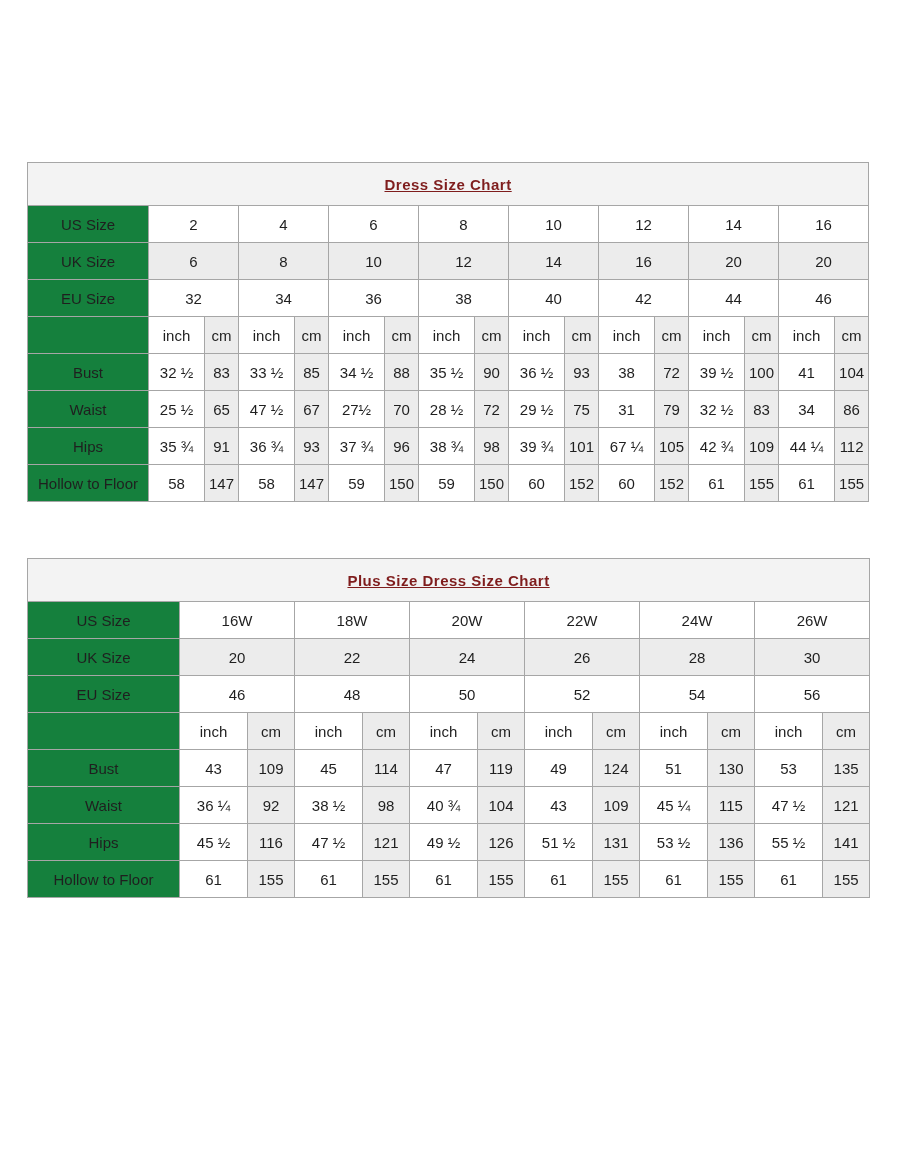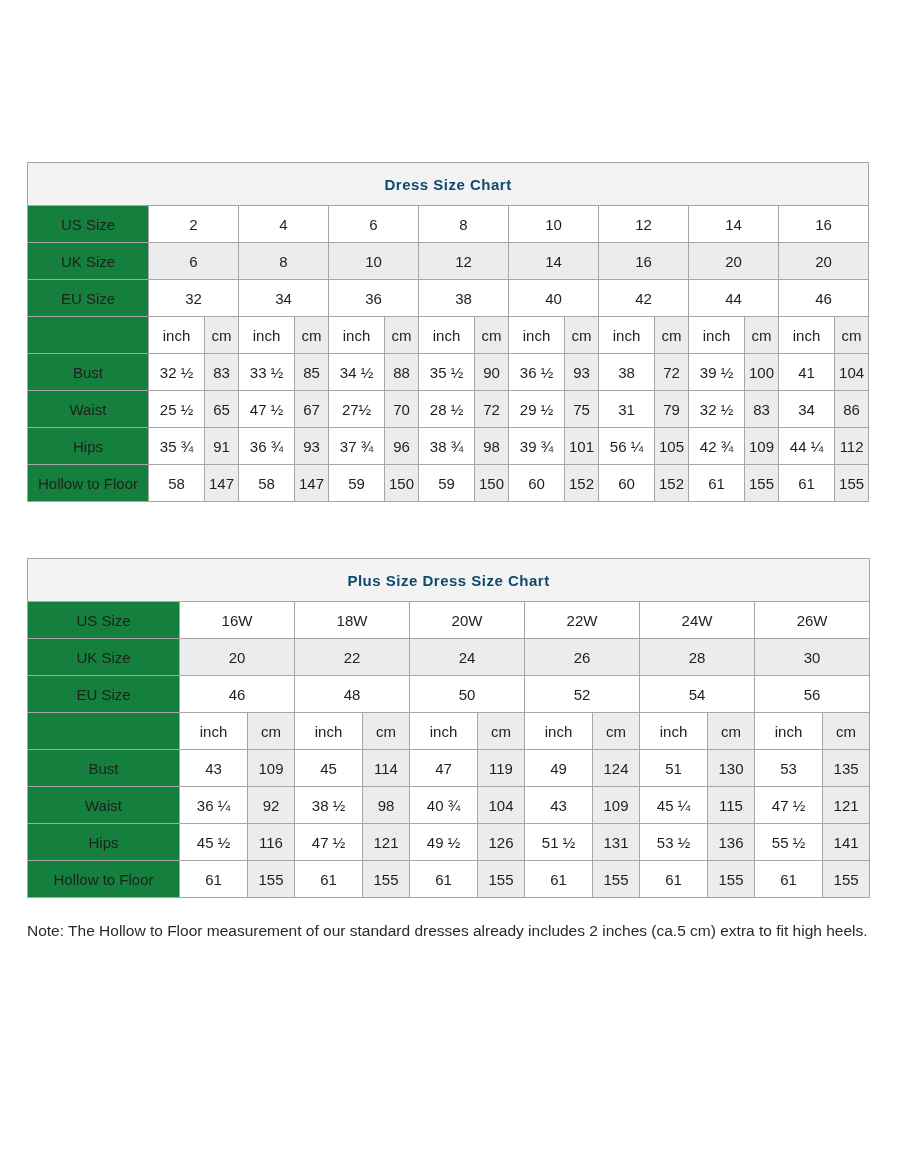--- a/index.html
+++ b/index.html
@@ -30,22 +30,23 @@
     padding: 0;
     overflow: hidden;
     white-space: nowrap;
   }
   table.size-chart tr.r { height: 37px; }
   table.size-chart tr.title-r { height: 43px; }
   td.title-cell {
     background: #f3f3f3;
     font-size: 25px;
     font-weight: bold;
-    color: #0c4a6e;
+    color: #7f1d1d;
     letter-spacing: 0.5px;
+    text-decoration: underline;
   }
   td.lbl {
     background: #15803d;
     font-size: 16px;
   }
   td.shaded { background: #ececec; }
   td.size-cell { font-size: 16px; }
   .table-gap { height: 56px; }
   .notes {
     margin-top: 21px;
@@ -181,21 +182,21 @@
             <td>35 ¾</td>
             <td class="shaded">91</td>
             <td>36 ¾</td>
             <td class="shaded">93</td>
             <td>37 ¾</td>
             <td class="shaded">96</td>
             <td>38 ¾</td>
             <td class="shaded">98</td>
             <td>39 ¾</td>
             <td class="shaded">101</td>
-            <td>56 ¼</td>
+            <td>67 ¼</td>
             <td class="shaded">105</td>
             <td>42 ¾</td>
             <td class="shaded">109</td>
             <td>44 ¼</td>
             <td class="shaded">112</td>
           </tr>
           <tr class="r">
             <td class="lbl">Hollow to Floor</td>
             <td>58</td>
             <td class="shaded">147</td>
@@ -341,16 +342,15 @@
             <td>61</td>
             <td class="shaded">155</td>
             <td>61</td>
             <td class="shaded">155</td>
           </tr>
         </tbody>
       </table>
     </div>
 
   <div class="notes">
-    <p>Note: The Hollow to Floor measurement of our standard dresses already includes 2 inches (ca.5 cm) extra to fit high heels.</p>
   </div>
 
 </div>
 
 </body></html>

